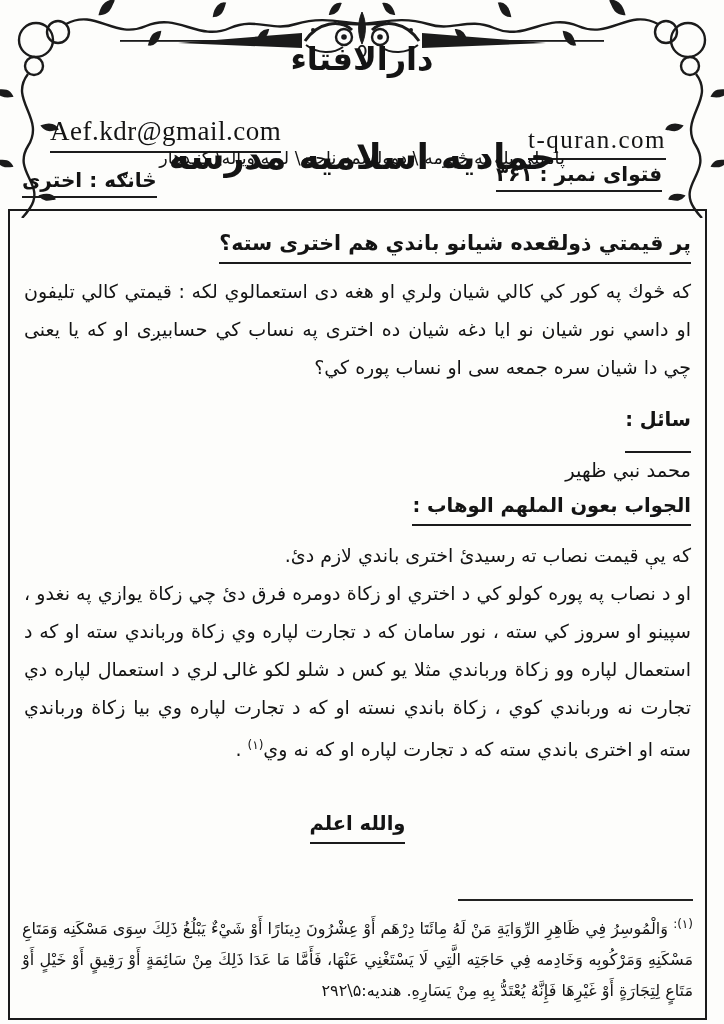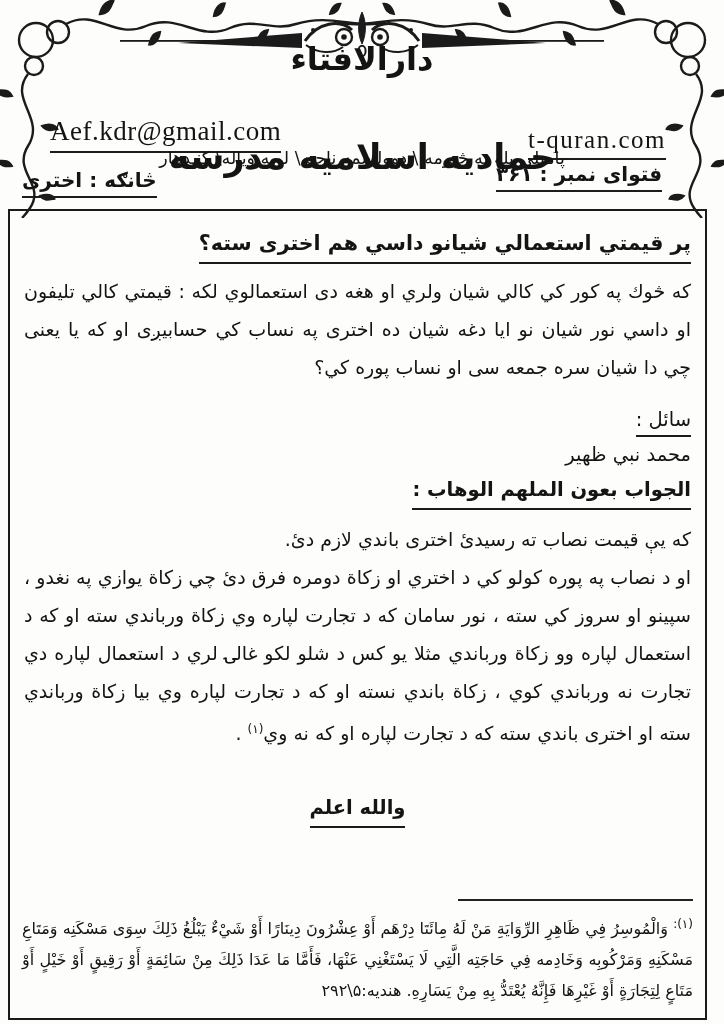--- a/index.html
+++ b/index.html
@@ -20,22 +20,22 @@
   .fatwa-no{position:absolute;right:62px;top:162px;font-size:20px;font-weight:bold;}
   .category{position:absolute;left:22px;top:168px;font-size:20px;font-weight:bold;text-align:center;}
   .mainbox{
     position:absolute;left:8px;top:209px;width:699px;height:811px;
     border:2px solid #1b1b1b;box-sizing:border-box;direction:rtl;
   }
   .box-content{padding:14px 14px 0 14px;height:640px;overflow:hidden;}
   .q-heading{display:inline-block;font-size:20.5px;font-weight:bold;
              border-bottom:2.5px solid #1b1b1b;padding-bottom:7px;margin-top:6px;}
   .body-text{font-size:19px;line-height:38px;text-align:justify;margin:8px 0 0 0;}
-  .asker-label{display:inline-block;font-size:19.5px;font-weight:normal;
-               border-bottom:2px solid #1b1b1b;padding-bottom:4px;margin-top:22px;}
+  .asker-label{display:inline-block;font-size:19.5px;font-weight:bold;
+               border-bottom:2px solid #1b1b1b;padding-bottom:20px;margin-top:22px;}
   .asker-name{font-size:19.5px;margin:6px 0 0 0;}
   .ans-heading{display:inline-block;font-size:19.5px;font-weight:bold;
                border-bottom:2.5px solid #1b1b1b;padding-bottom:7px;margin-top:12px;margin-left:24px;}
   .ans-p1{font-size:19px;line-height:38px;margin:10px 0 0 0;}
   .ans-p2{font-size:19px;line-height:38px;text-align:justify;margin:0;}
   sup{font-size:12px;}
   .closing{ text-align:center;margin-top:44px;}
   .tasliya{display:inline-block;font-size:19.5px;font-weight:bold;
            border-bottom:2px solid #1b1b1b;padding-bottom:7px;}
   .signature{display:inline-block;font-size:19.5px;font-weight:bold;
@@ -95,21 +95,21 @@
   <div class="title1" dir="rtl">دارالافتاء</div>
   <div class="title2" dir="rtl">حماديه اسلاميه مدرسه</div>
   <div class="addr" dir="rtl">پاميلي پله ته څېرمه \ دوولسمه ناحيه\ لويه وياله\ كنـدهار</div>
   <div class="fatwa-no u" dir="rtl">فتواى نمبر : ۳۶۱</div>
   <div class="category u" dir="rtl">څانګه : اخترى</div>
 
   <div class="mainbox">
     <div class="box-content">
 
       <div>
-        <span class="q-heading">پر قيمتي استعمالي شيانو داسي هم اخترى سته؟</span>
+        <span class="q-heading">پر قيمتي ذولقعده شيانو باندي هم اخترى سته؟</span>
       </div>
       <p class="body-text">كه څوك په كور كي كالي شيان ولري او هغه دى استعمالوي لكه : قيمتي كالي تليفون او داسي نور شيان نو ايا دغه شيان ده اخترى په نساب كي حسابيږى او كه يا يعنى چي دا شيان سره جمعه سى او نساب پوره كي؟</p>
 
       <div>
         <span class="asker-label">سائل :</span>
       </div>
       <p class="asker-name">محمد نبي ظهير</p>
 
       <div>
         <span class="ans-heading">الجواب بعون الملهم الوهاب :</span>

